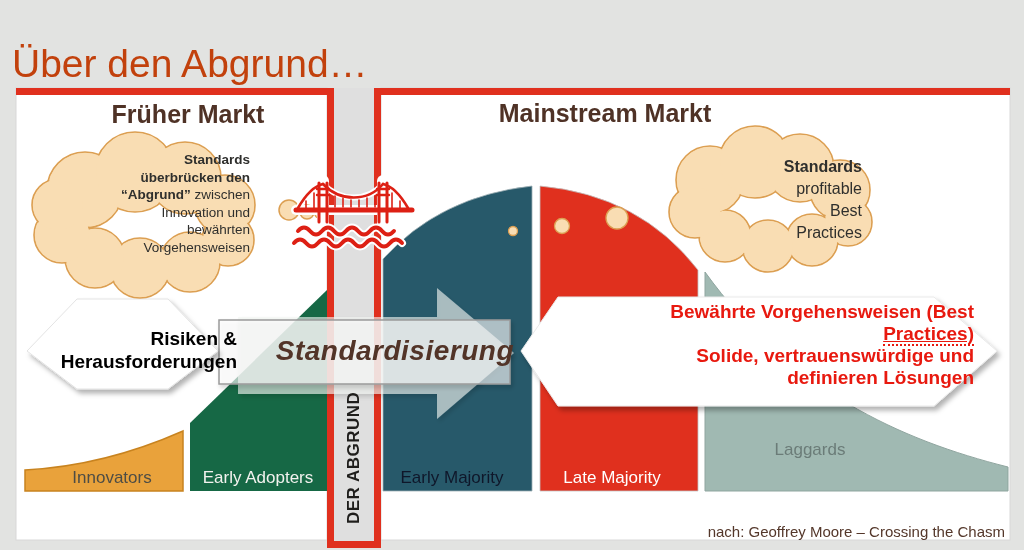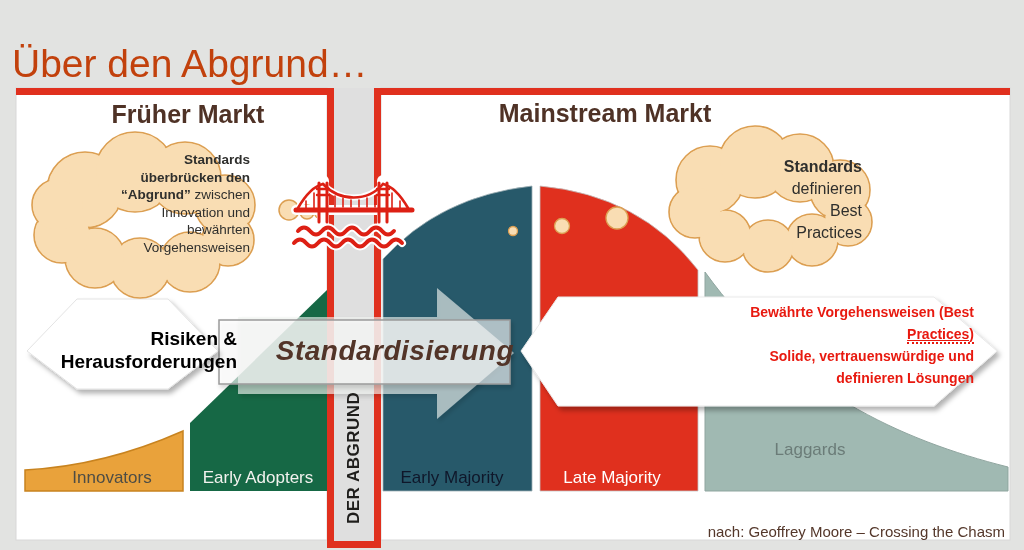--- a/index.html
+++ b/index.html
@@ -9,21 +9,21 @@
   .txt{position:absolute;z-index:5;}
   .center{transform:translateX(-50%);text-align:right;}
   .page-title{left:12px;top:12px;font-size:39px;color:#c2410c;letter-spacing:0px;margin-top:30px;}
   .panel-heading{font-size:25px;font-weight:bold;color:#4f3226;white-space:nowrap;}
   .cloud-text{color:#2f2f2d;}
   .cloud-text.left{left:150px;top:151px;width:200px;font-size:13.5px;line-height:17.5px;}
   .cloud-text.right{left:772px;top:156px;width:180px;font-size:16px;line-height:22px;}
   .b{font-weight:bold;}
   .risks-text{left:122px;top:327px;width:230px;font-size:19px;line-height:23px;font-weight:bold;color:#000000;}
   .std-text{left:364px;top:335px;width:300px;font-size:28px;font-weight:bold;font-style:italic;color:#523428;letter-spacing:.5px;}
-  .bp-text{left:759px;top:301px;width:430px;font-size:14px;line-height:22px;font-weight:bold;color:#e8190f;}
+  .bp-text{left:759px;top:301px;width:430px;font-size:19px;line-height:22px;font-weight:bold;color:#e8190f;}
   .bp-underline{text-decoration:underline;border-bottom:2px dotted #e8190f;padding-bottom:0px;}
   .seg-label{font-size:17px;white-space:nowrap;}
   .lab-innovators{left:112px;top:468px;color:#4e4d45;}
   .lab-early-adopters{left:258px;top:468px;color:#f2f2ee;}
   .lab-early-majority{left:452px;top:468px;color:#0f172a;}
   .lab-late-majority{left:612px;top:468px;color:#ffffff;}
   .lab-laggards{left:810px;top:440px;color:#6b7c78;}
   .chasm-label{left:333px;top:384px;width:42px;height:148px;display:flex;align-items:center;justify-content:center;
     writing-mode:vertical-rl;transform:rotate(180deg);font-size:17px;font-weight:bold;color:#1f1e1c;letter-spacing:.5px;white-space:nowrap;}
   .caption{right:19px;top:523px;font-size:15px;color:#54372a;white-space:nowrap;}
@@ -186,21 +186,21 @@
     <div class="b">Standards</div>
     <div class="b">überbrücken den</div>
     <div><span class="b">“Abgrund”</span><span> zwischen</span></div>
     <div>Innovation und</div>
     <div>bewährten</div>
     <div>Vorgehensweisen</div>
   </div>
 
   <div class="txt center cloud-text right">
     <div class="b">Standards</div>
-    <div>definieren</div>
+    <div>profitable</div>
     <div>Best</div>
     <div>Practices</div>
   </div>
 
   <div class="txt center risks-text">
     <div>Risiken &amp;</div>
     <div>Herausforderungen</div>
   </div>
 
   <div class="txt center std-text">Standardisierung</div>

